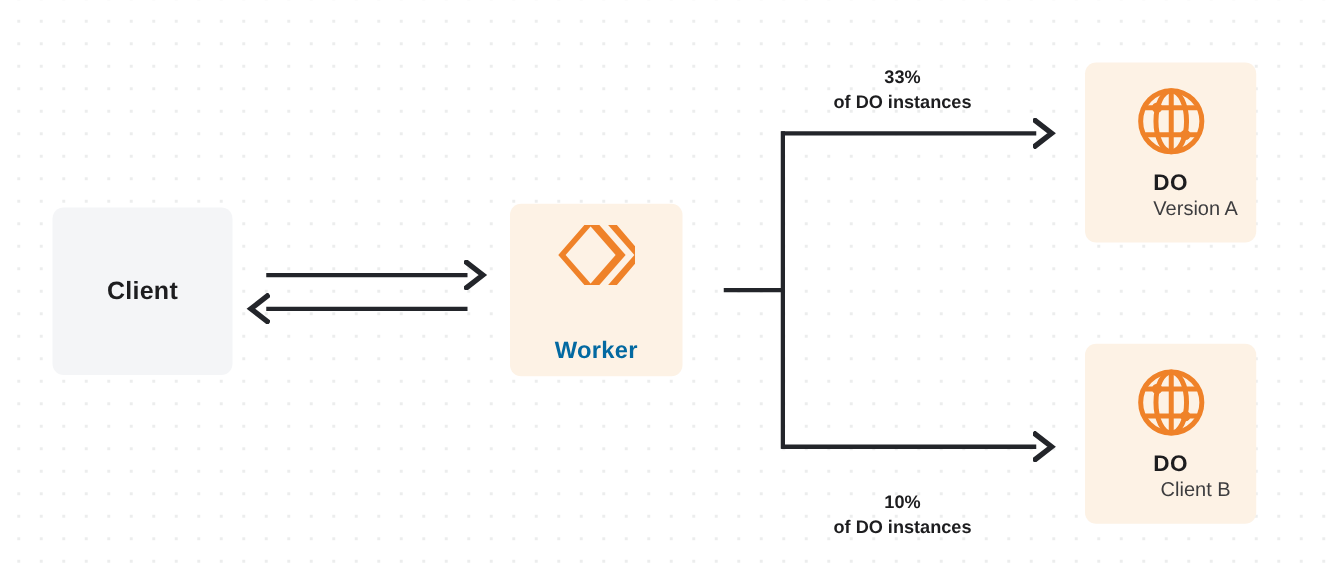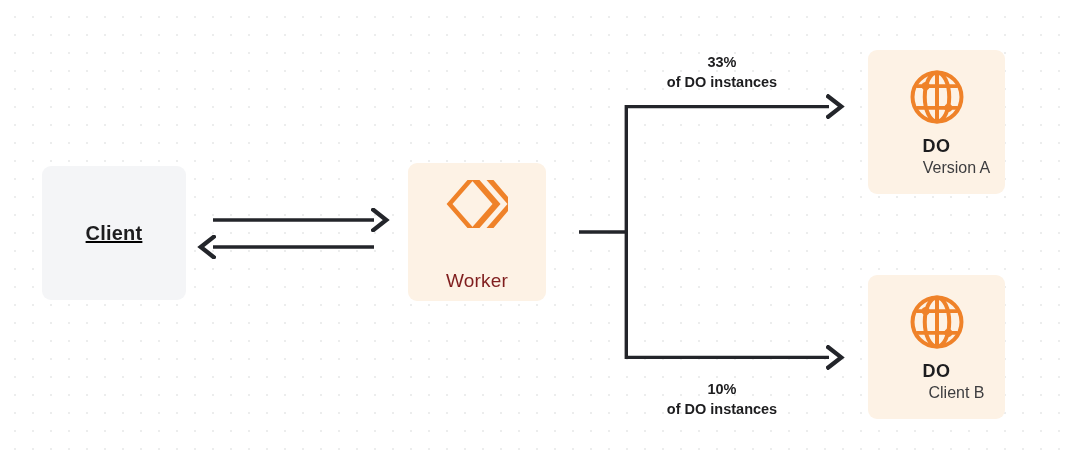--- a/index.html
+++ b/index.html
@@ -31,21 +31,20 @@
     flex-direction: column;
     align-items: center;
     justify-content: center;
   }
   .node-client {
     left: 42px;
     top: 166px;
     width: 144px;
     height: 134px;
     background-color: #f4f5f7;
-    text-decoration: underline;
   }
   .node-worker {
     left: 408px;
     top: 163px;
     width: 138px;
     height: 138px;
     background-color: #fdf2e5;
   }
   .node-do-a {
     left: 868px;
@@ -62,22 +61,22 @@
     background-color: #fdf2e5;
   }
   .node-title-plain {
     font-size: 20px;
     font-weight: bold;
     color: #1d1d1f;
     letter-spacing: 0.2px;
   }
   .node-title {
     font-size: 19px;
-    font-weight: normal;
-    color: #7f1d1d;
+    font-weight: bold;
+    color: #0369a1;
     letter-spacing: 0.2px;
     margin-top: 23px;
   }
   .node-title-do {
     font-size: 18px;
     font-weight: bold;
     color: #1d1d1f;
     letter-spacing: 0.4px;
     margin-top: 2px;
   }
@@ -115,21 +114,21 @@
     line-height: 20px;
     white-space: nowrap;
   }
   .edge-label-top {
     left: 612px;
     top: 52px;
     width: 220px;
   }
   .edge-label-bottom {
     left: 612px;
-    top: 379px;
+    top: 392px;
     width: 220px;
   }
 </style>
 </head>
 <body>
 
 <div id="diagram-canvas">
 
   <svg class="edges" viewBox="0 0 1072 452">
     <defs>

